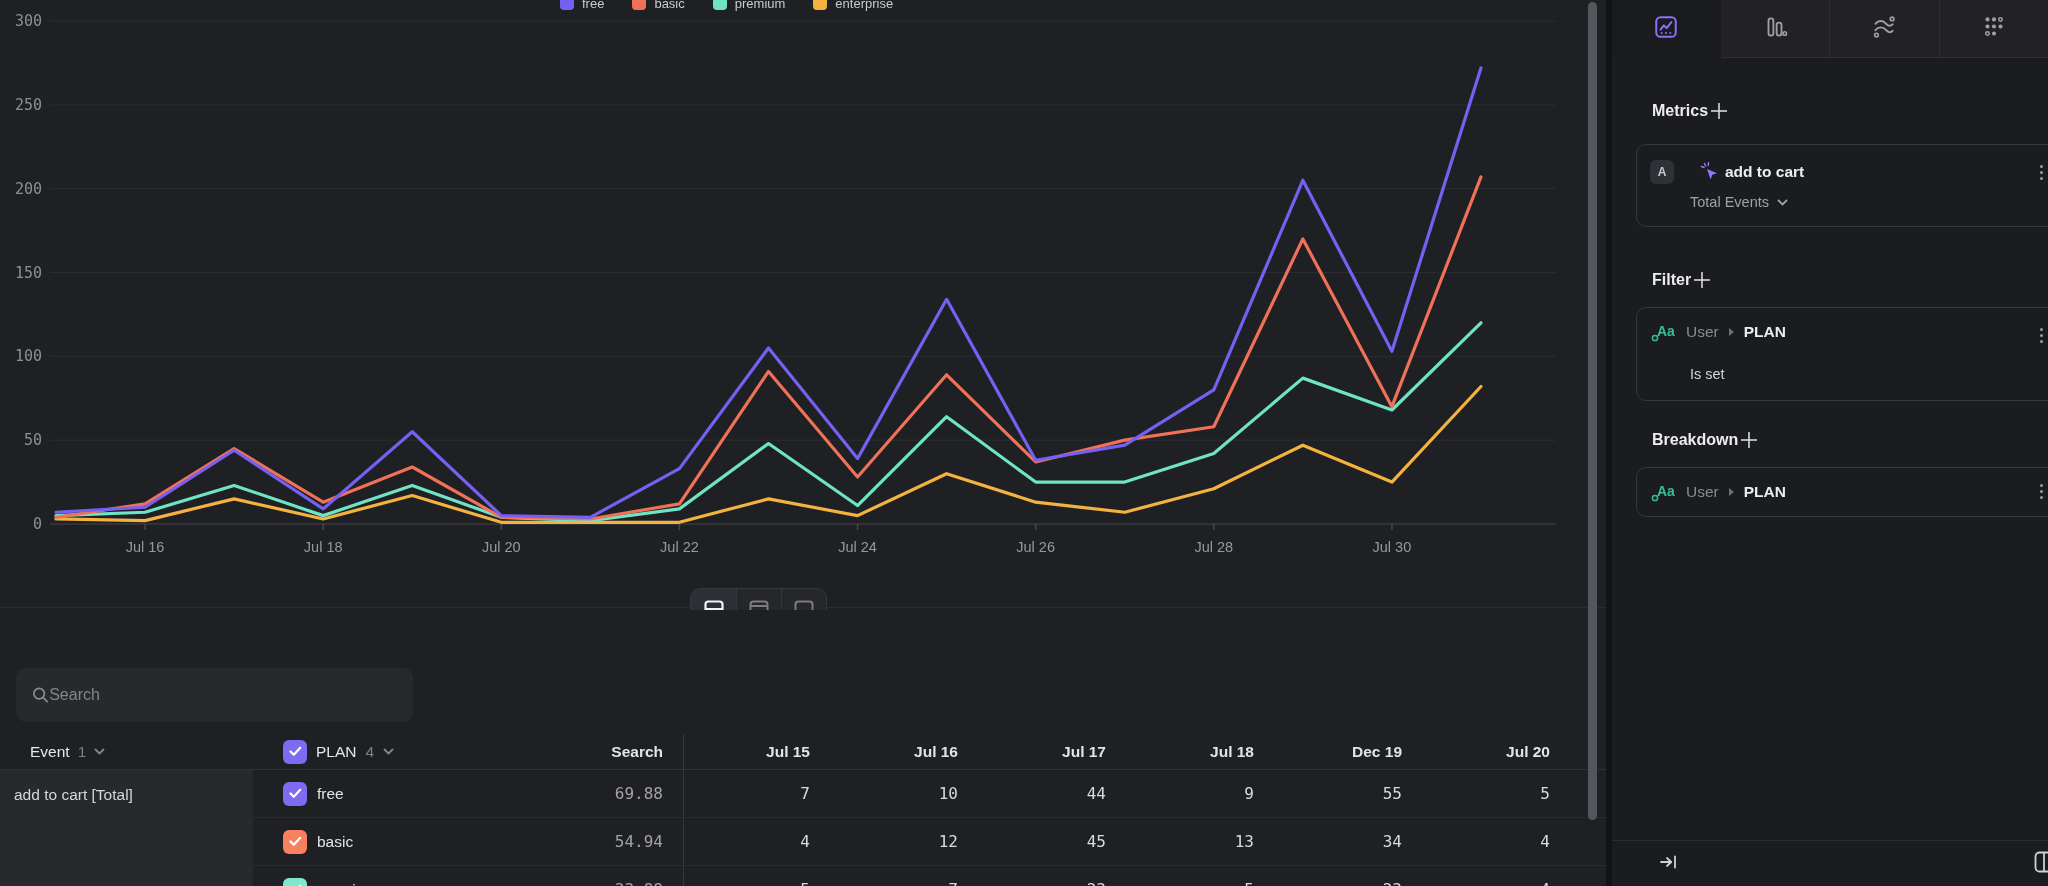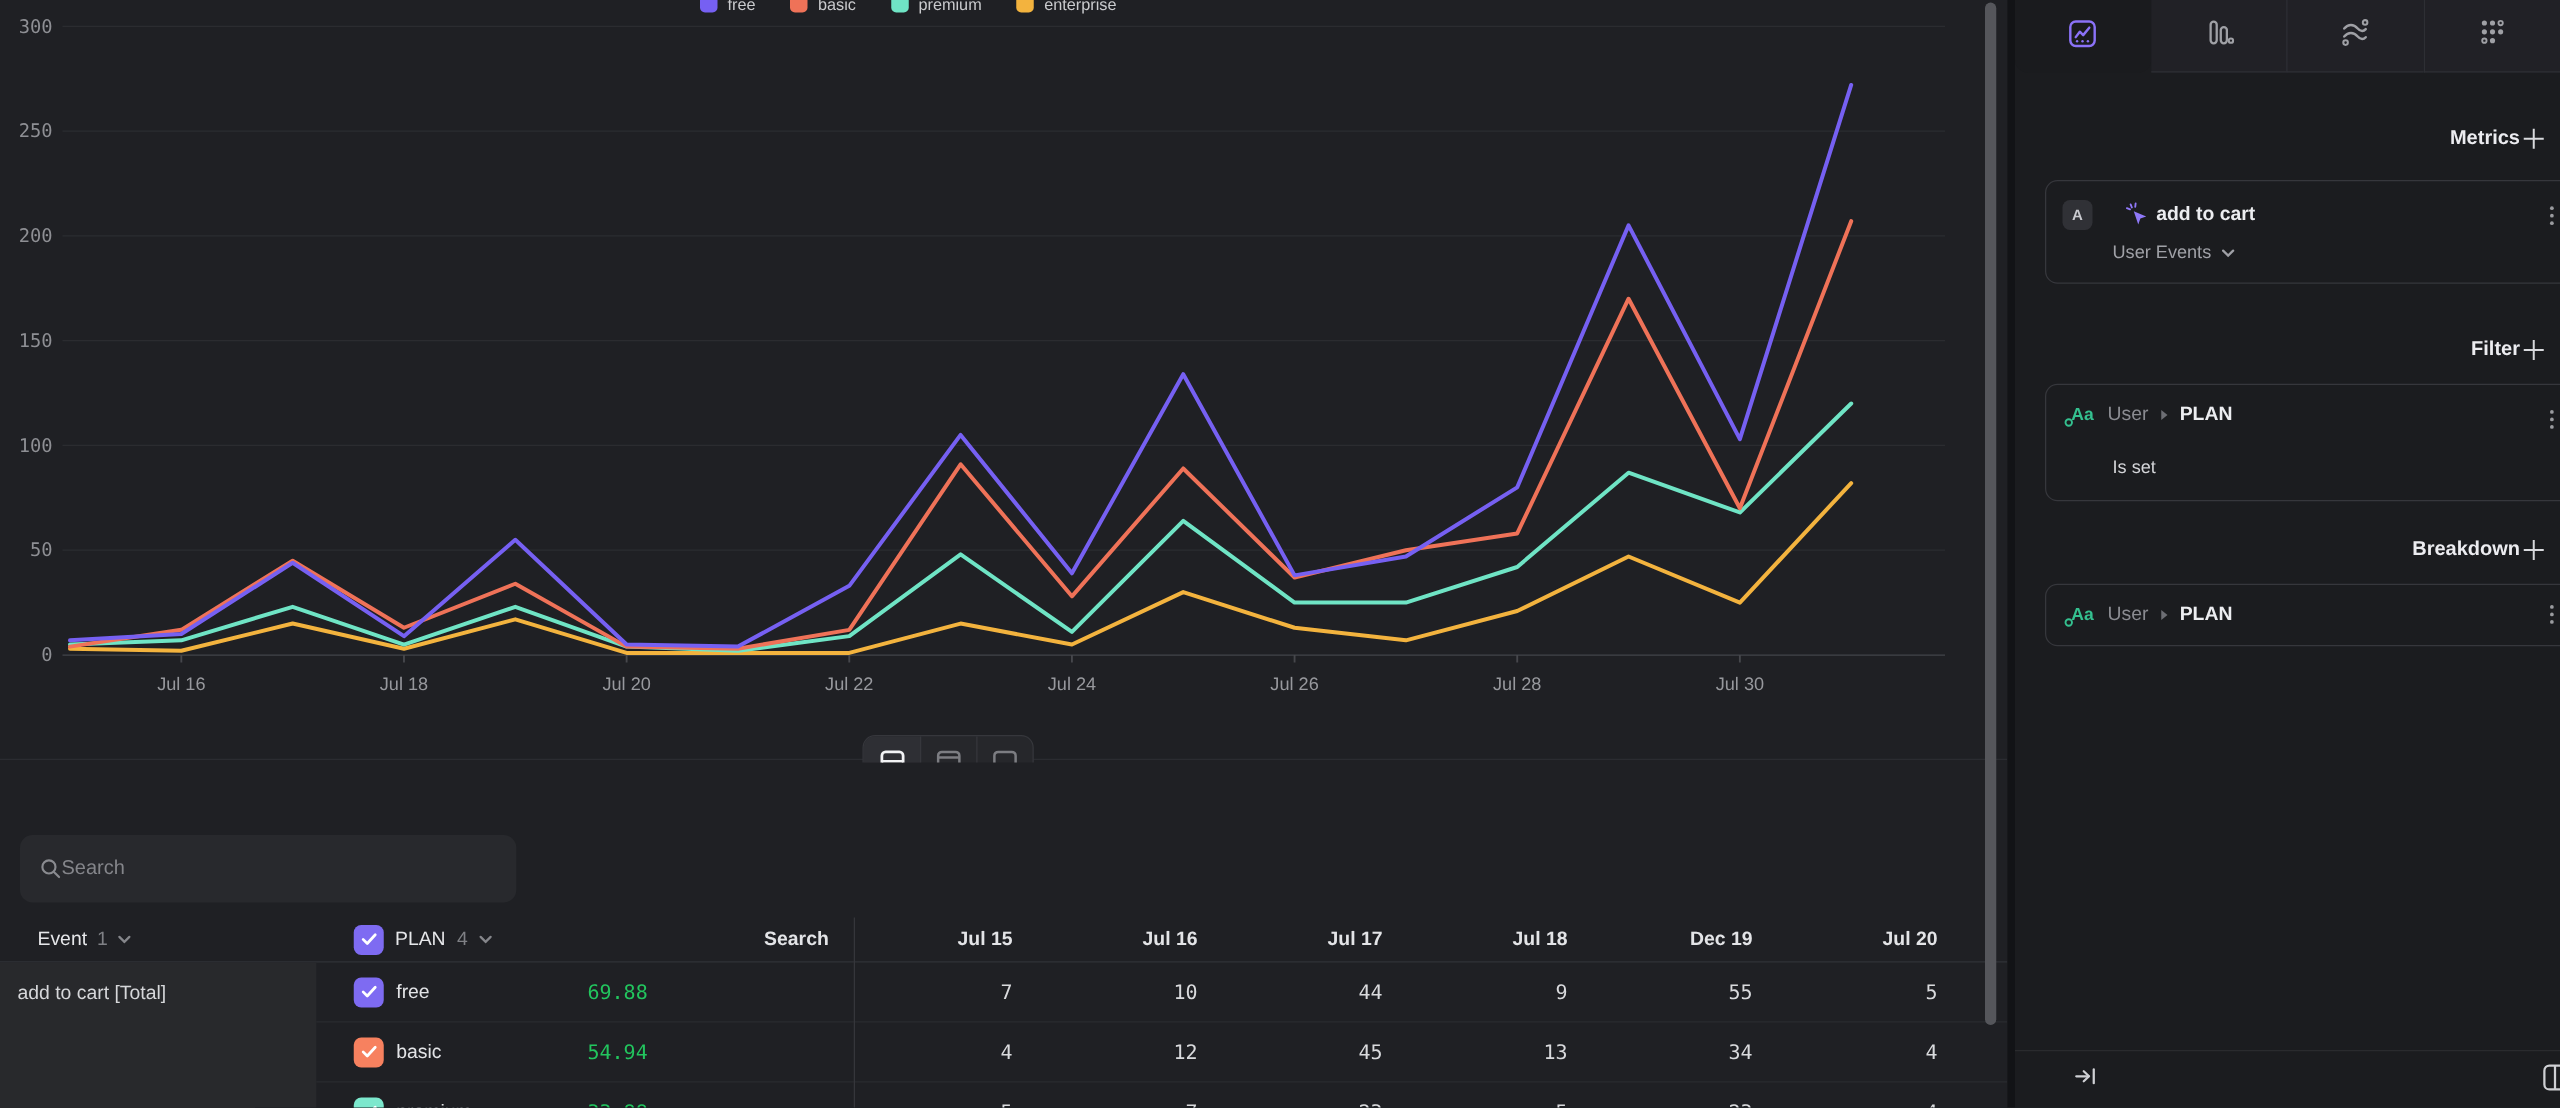--- a/index.html
+++ b/index.html
@@ -44,41 +44,41 @@
   .h-dates { display:flex; }
   .h-date { width:148px; text-align:right; font-weight:bold; color:#e3e4e7; }
   .h-date:first-child { width:127px; }
   .h-spacer { width:20px; }
 
   .tbody { flex:1; display:flex; overflow:hidden; }
   .event-col { width:253px; background:#28292c; padding:16px 10px 0 14px; font-size:15.5px; color:#d6d7da; flex:none; }
   .rows { flex:1; }
   .trow { height:48px; display:flex; align-items:center; padding-left:30px; border-bottom:1px solid #2a2b2f; font-size:16px; }
   .r-name { width:153px; margin-left:10px; font-size:15.5px; color:#e3e4e7; }
-  .r-avg { width:193px; text-align:left; color:#22c55e; }
+  .r-avg { width:193px; text-align:right; color:#a3a3a3; }
   .r-spacer { width:20px; }
   .r-val { width:148px; text-align:right; color:#d9dadd; }
   .r-val:nth-child(5) { width:127px; }
 
   .checkbox { width:24px; height:24px; border-radius:6px; display:flex; align-items:center; justify-content:center; flex:none; cursor:pointer; }
 
   .col-divider { position:absolute; left:683px; top:124px; bottom:0; width:1px; background:#35363b; }
 
   .scrollbar-thumb { position:absolute; left:1588px; top:2px; width:9px; height:818px; border-radius:5px; background:#55565b; z-index:6; }
 
   
   .sidebar { flex:1; background:#1b1c1f; border-left:6px solid #121316; display:flex; flex-direction:column; position:relative; }
   .side-tabs { height:58px; display:flex; flex:none; }
   .side-tab { flex:1; display:flex; align-items:center; justify-content:center; background:#212126; border-bottom:1px solid #2e2f34; cursor:pointer; }
   .side-tab.active { background:#1a1b1e; border-bottom:none; border-radius:0 0 10px 10px; }
   .side-tab + .side-tab { border-left:1px solid #2e2f34; }
   .side-tab:nth-child(2) { border-left:none; }
 
   .side-body { flex:1; padding:0 0 0 0; position:relative; overflow:hidden; }
-  .side-heading { display:flex; align-items:center; justify-content:flex-end; padding:0 10px 0 40px; }
+  .side-heading { display:flex; align-items:center; justify-content:flex-start; padding:0 10px 0 40px; }
   .side-heading .title { font-size:16px; font-weight:bold; color:#ececf0; }
   .plus-btn { width:22px; height:22px; display:flex; align-items:center; justify-content:center; cursor:pointer; }
 
   .card { margin:0 -10px 0 24px; border:1px solid #36373c; border-radius:10px; position:relative; }
   .card-row1 { display:flex; align-items:center; padding:15px 30px 0 13px; gap:0; }
   .a-badge { width:24px; height:24px; border-radius:6px; background:#303136; color:#c9cacf; font-size:12px; font-weight:bold; display:flex; align-items:center; justify-content:center; flex:none; }
   .card-title { font-size:15.5px; font-weight:bold; color:#ecedf0; }
   .kebab { position:absolute; right:8px; top:16px; width:16px; height:22px; display:flex; flex-direction:column; align-items:center; justify-content:center; gap:3px; cursor:pointer; }
   .kebab i { width:3px; height:3px; border-radius:50%; background:#9a9b9f; }
   .card-row2 { padding:10px 0 16px 53px; display:flex; align-items:center; gap:8px; font-size:14.5px; color:#a0a1a7; }
@@ -336,21 +336,21 @@
           <line x1="9.5" y1="1.8" x2="9.2" y2="4.4" stroke="#8f78f8" stroke-width="1.5" stroke-linecap="round"></line>
         </svg>
         <span class="card-title" style="margin-left:4px">add to cart</span>
       </div>
       <span class="kebab">
           <i></i>
           <i></i>
           <i></i>
         </span>
       <div class="card-row2">
-        <span>User Events</span>
+        <span>Total Events</span>
         <svg width="11" height="7" viewBox="0 0 11 7">
           <polyline points="1.5,1.5 5.5,5.5 9.5,1.5" fill="none" stroke="#9fa0a6" stroke-width="1.8" stroke-linecap="round"></polyline>
         </svg>
       </div>
     </div>
 
     <div class="side-heading" style="margin-top:42px">
       <span class="title">Filter</span>
       <span class="plus-btn">
         <svg width="18" height="18" viewBox="0 0 18 18">

